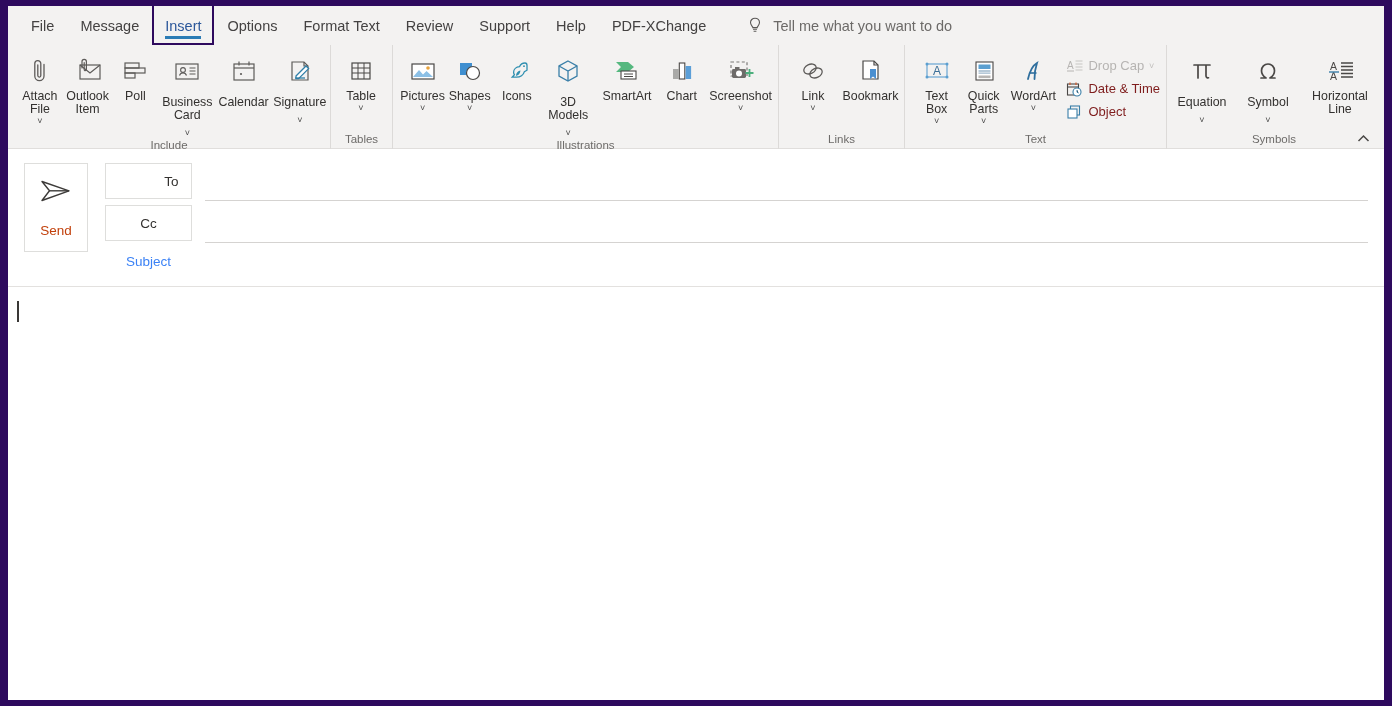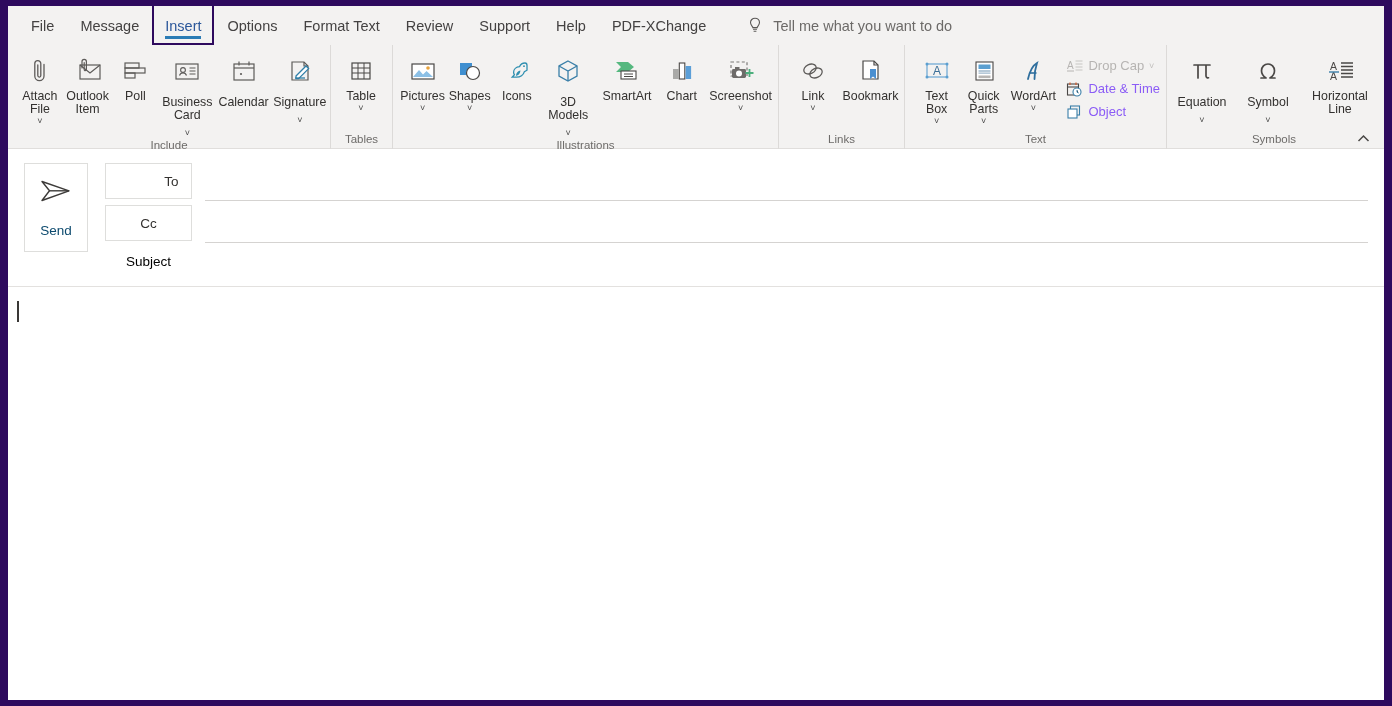--- a/index.html
+++ b/index.html
@@ -106,21 +106,21 @@
 
   
   .smallcol { display: flex; flex-direction: column; padding-top: 5px; margin-left: 2px; }
   .sbtn {
     display: flex; align-items: center;
     height: 23px;
     padding: 0 4px;
     cursor: default;
   }
   .sbtn .sico { width: 19px; display: flex; align-items: center; justify-content: center; margin-right: 4px; }
-  .sbtn .slbl { font-size: 13px; color: #8b5cf6; white-space: nowrap; }
+  .sbtn .slbl { font-size: 13px; color: #7f1d1d; white-space: nowrap; }
   .sbtn.disabled .slbl { color: #b6b4b2; }
   .sbtn .scaret { font-size: 9px; color: #666; margin-left: 5px; }
   .sbtn.disabled .scaret { color: #c0bebc; }
 
   .collapse {
     position: absolute;
     right: 8px; bottom: 2px;
     width: 20px; height: 18px;
     display: flex; align-items: center; justify-content: center;
     cursor: default;
@@ -136,21 +136,21 @@
   }
   .sendbtn {
     position: absolute;
     left: 16px; top: 14px;
     width: 64px; height: 89px;
     border: 1px solid #dededc;
     background: #fff;
     display: flex; flex-direction: column; align-items: center; justify-content: center;
     cursor: default;
   }
-  .sendbtn .slabel { font-size: 13.5px; color: #0c4a6e; margin-top: 15px; }
+  .sendbtn .slabel { font-size: 13.5px; color: #c2410c; margin-top: 15px; }
   .fieldbtn {
     position: absolute;
     left: 97px;
     width: 87px; height: 36px;
     border: 1px solid #dededc;
     background: #fff;
     display: flex; align-items: center; justify-content: center;
     font-size: 13.5px; color: #33312f;
     cursor: default;
   }
@@ -162,21 +162,21 @@
     height: 1px;
     background: #d5d3d1;
   }
   .fieldline.to { top: 51px; }
   .fieldline.cc { top: 93px; }
   .subjlabel {
     position: absolute;
     left: 97px; top: 105px;
     width: 87px;
     text-align: center;
-    font-size: 13.5px; color: #000000;
+    font-size: 13.5px; color: #3b82f6;
     cursor: default;
   }
 
   
   .bodyarea {
     flex: 1 1 auto;
     background: #ffffff;
     position: relative;
     cursor: text;
   }

